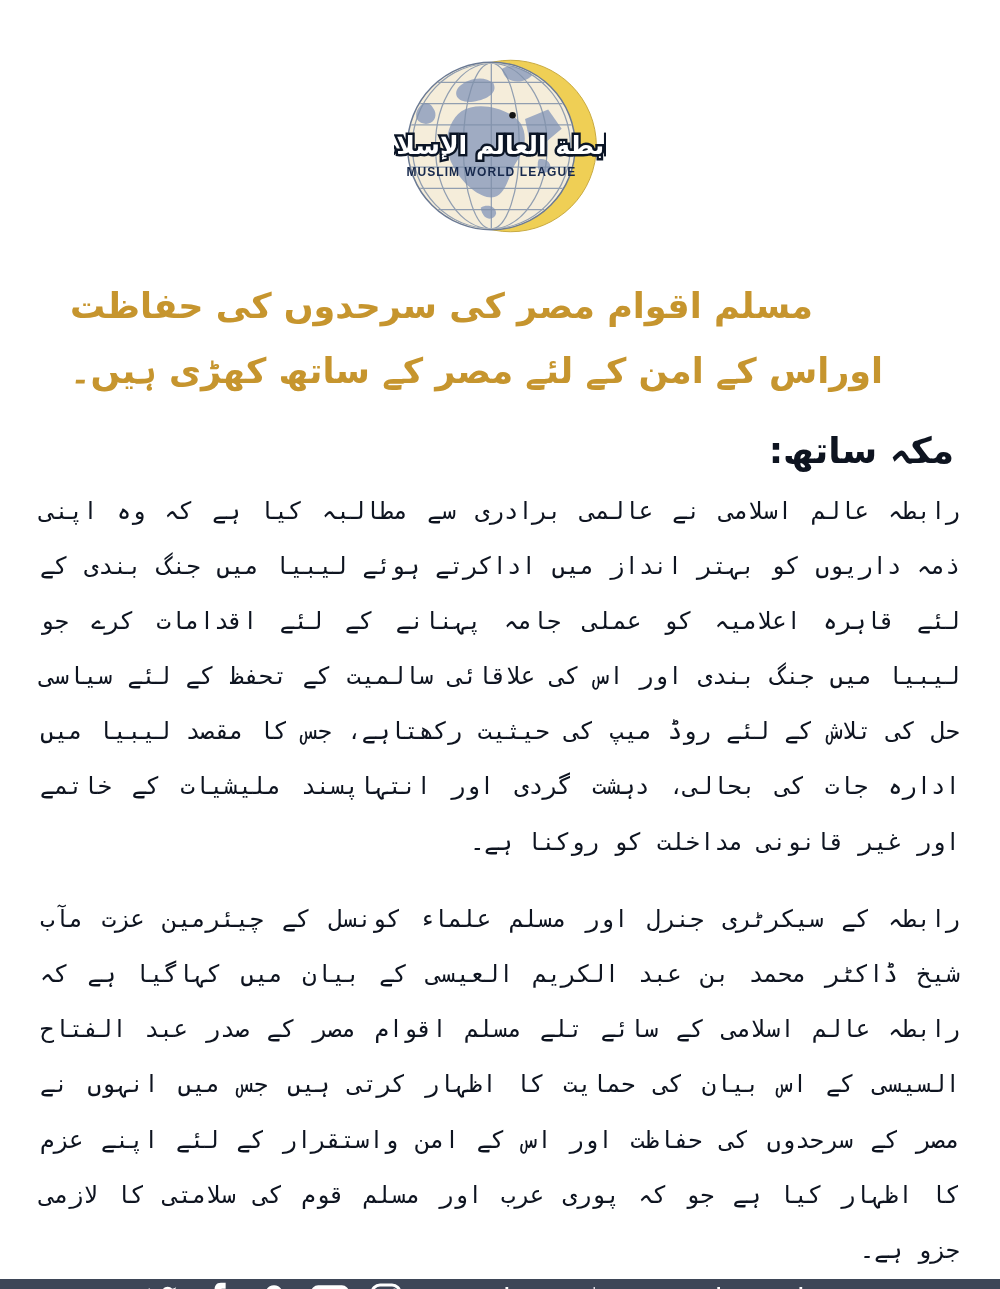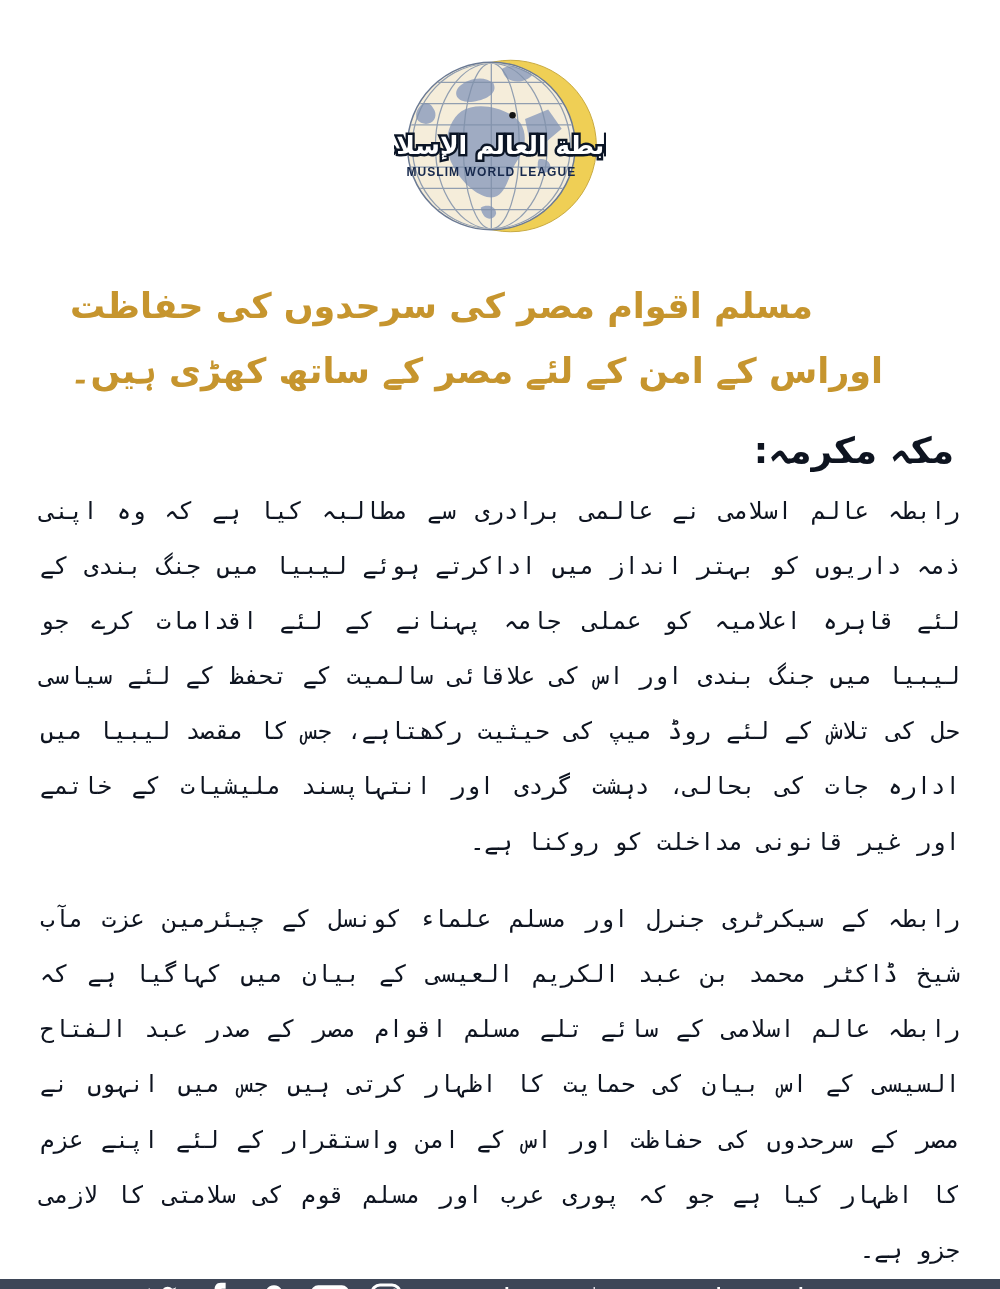--- a/index.html
+++ b/index.html
@@ -95,21 +95,21 @@
       </g>
 
       <text x="101" y="104" text-anchor="middle" direction="rtl" font-size="26" font-weight="bold" fill="#ffffff" stroke="#0B1526" stroke-width="5" paint-order="stroke" style="font-family:'DejaVu Sans',sans-serif">رابطة العالم الإسلامي</text>
 
       <text x="101" y="127" text-anchor="middle" font-size="12.5" font-weight="bold" fill="#17294D" letter-spacing="1.1" style="font-family:'Liberation Sans',sans-serif">MUSLIM WORLD LEAGUE</text>
     </svg>
   </div>
 
   <h1 class="headline" lang="ur" dir="rtl">مسلم اقوام  مصر کی سرحدوں کی حفاظت اوراس کے امن کے لئے مصر کے ساتھ کھڑی ہیں۔</h1>
 
-  <div class="dateline" lang="ur" dir="rtl">مکہ مکرمہ:</div>
+  <div class="dateline" lang="ur" dir="rtl">مکہ ساتھ:</div>
 
   <div class="body-text">
     <p class="para-1" lang="ur" dir="rtl">رابطہ عالم اسلامی نے  عالمی برادری سے مطالبہ کیا ہے کہ وہ اپنی ذمہ داریوں کو  بہتر انداز میں اداکرتے ہوئے  لیبیا میں جنگ بندی کے لئے  قاہرہ اعلامیہ کو عملی جامہ پہنانے کے لئے اقدامات کرے  جو لیبیا میں جنگ بندی اور اس کی علاقائی سالمیت کے تحفظ کے لئے سیاسی حل کی تلاش کے لئے روڈ میپ کی حیثیت رکھتاہے، جس کا مقصد لیبیا میں ادارہ جات کی بحالی، دہشت گردی اور انتہاپسند ملیشیات کے خاتمے اور غیر قانونی مداخلت کو روکنا ہے۔</p>
     <p lang="ur" dir="rtl">رابطہ کے سیکرٹری جنرل اور مسلم علماء کونسل کے چیئرمین عزت مآب  شیخ ڈاکٹر محمد بن عبد الکریم العیسی کے بیان میں کہاگیا ہے کہ رابطہ عالم اسلامی کے سائے تلے  مسلم اقوام مصر کے صدر عبد الفتاح السیسی کے اس بیان کی حمایت کا اظہار کرتی ہیں  جس میں انہوں نے مصر کے سرحدوں کی حفاظت اور اس کے امن  واستقرار کے لئے اپنے عزم کا اظہار کیا ہے جو کہ  پوری عرب اور مسلم قوم کی سلامتی کا لازمی جزو ہے۔</p>
   </div>
 
   <div class="footer">
     <div class="footer-inner">
 
       <span class="social-icon">

